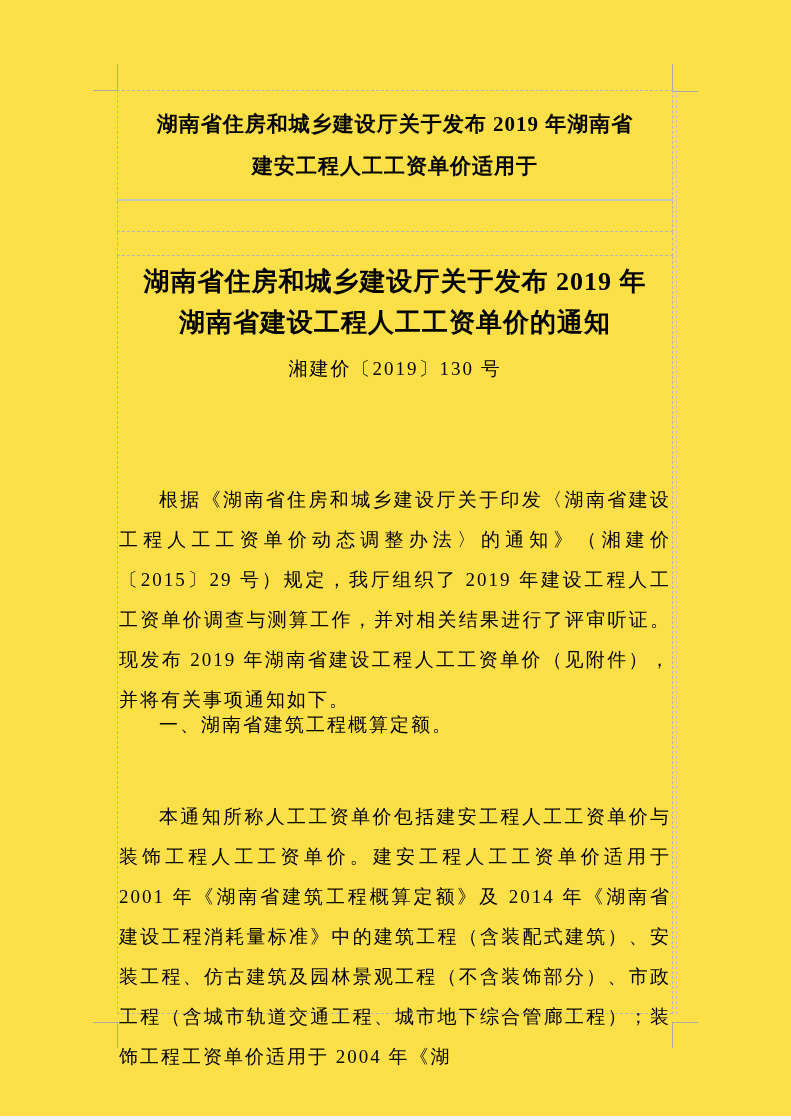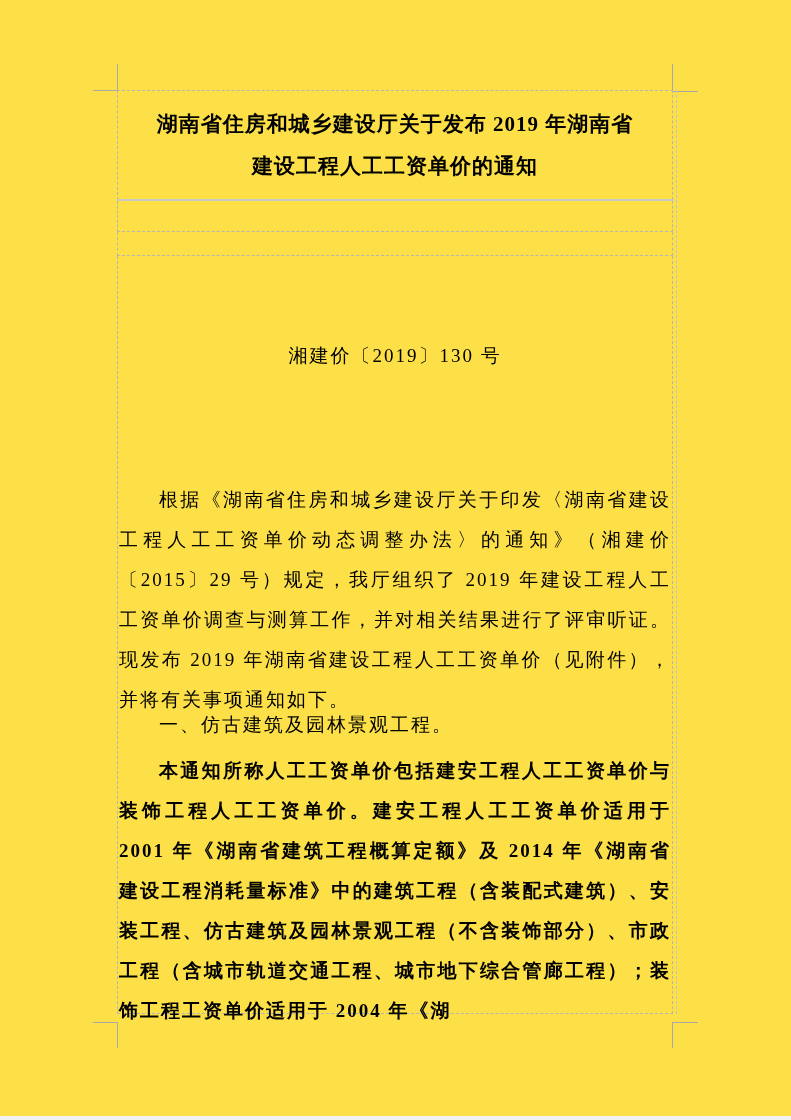--- a/index.html
+++ b/index.html
@@ -91,21 +91,21 @@
   }
   .notice-title {
     top: 261px;
     text-align: center;
     font-weight: bold;
     font-size: 26px;
     line-height: 41px;
     letter-spacing: 1px;
   }
   .doc-number {
-    top: 336px;
+    top: 349px;
     text-align: center;
     font-size: 19px;
     line-height: 40px;
     letter-spacing: 2px;
   }
   .body-text {
     font-size: 19px;
     line-height: 40px;
     letter-spacing: 2px;
   }
@@ -113,24 +113,23 @@
   .para-intro {
     top: 480px;
     text-align: justify;
     text-indent: 40px;
   }
   .section-heading {
     top: 705px;
     text-indent: 40px;
   }
   .para-scope {
-    top: 751px;
+    top: 797px;
     text-align: justify;
     text-indent: 40px;
-    font-weight: bold;
   }
 
   .page-bottom-edge {
     position: absolute;
     left: 0;
     top: 1116px;
     width: 791px;
     height: 4px;
     background: #f2f2f2;
   }
@@ -151,28 +150,32 @@
 
   <div class="frame frame-header"></div>
   <div class="frame-sep"></div>
   <div class="frame frame-empty-a"></div>
   <div class="frame frame-empty-b"></div>
   <div class="frame frame-body"></div>
   <div class="frame-right-extra"></div>
 
   <div class="tblock header-title">
     <div>湖南省住房和城乡建设厅关于发布 2019 年湖南省</div>
-    <div>建设工程人工工资单价的通知</div>
+    <div>建安工程人工工资单价适用于</div>
   </div>
 
+  <div class="tblock notice-title">
+    <div>湖南省住房和城乡建设厅关于发布 2019 年</div>
+    <div>湖南省建设工程人工工资单价的通知</div>
+  </div>
 
   <div class="tblock doc-number">湘建价〔2019〕130 号</div>
 
 
   <div class="tblock body-text para-intro">根据《湖南省住房和城乡建设厅关于印发〈湖南省建设工程人工工资单价动态调整办法〉的通知》（湘建价〔2015〕29 号）规定，我厅组织了 2019 年建设工程人工工资单价调查与测算工作，并对相关结果进行了评审听证。现发布 2019 年湖南省建设工程人工工资单价（见附件），并将有关事项通知如下。</div>
 
-  <div class="tblock body-text section-heading">一、仿古建筑及园林景观工程。</div>
+  <div class="tblock body-text section-heading">一、湖南省建筑工程概算定额。</div>
 
   <div class="tblock body-text para-scope">本通知所称人工工资单价包括建安工程人工工资单价与装饰工程人工工资单价。建安工程人工工资单价适用于 2001 年《湖南省建筑工程概算定额》及 2014 年《湖南省建设工程消耗量标准》中的建筑工程（含装配式建筑）、安装工程、仿古建筑及园林景观工程（不含装饰部分）、市政工程（含城市轨道交通工程、城市地下综合管廊工程）；装饰工程工资单价适用于 2004 年《湖</div>
 
   <div class="page-bottom-edge"></div>
 
 </div>
 
 </body></html>

